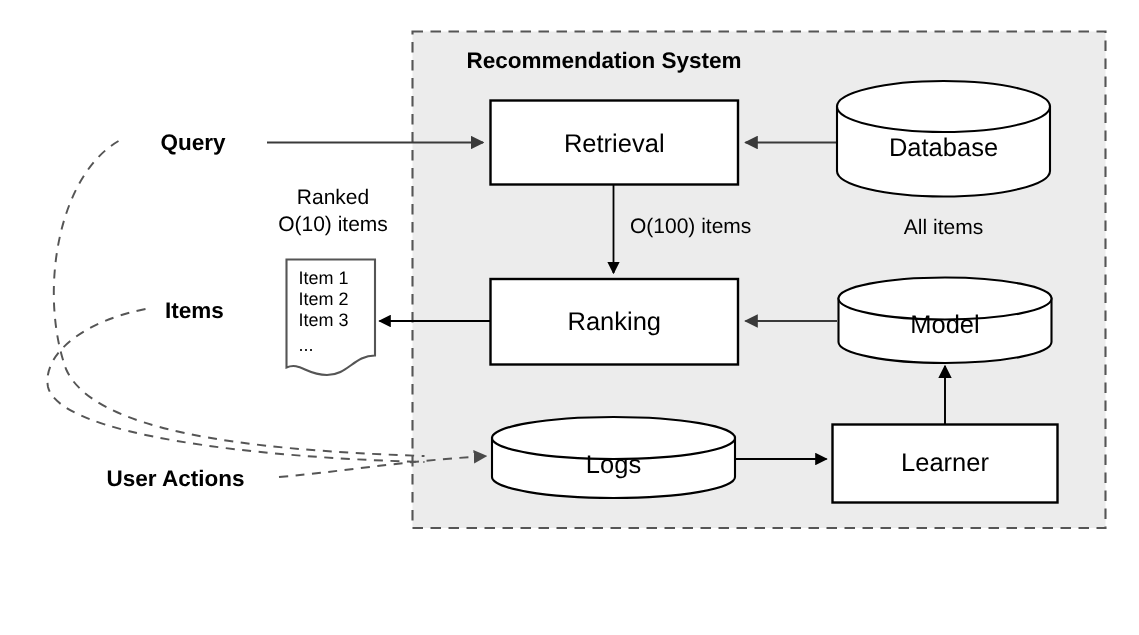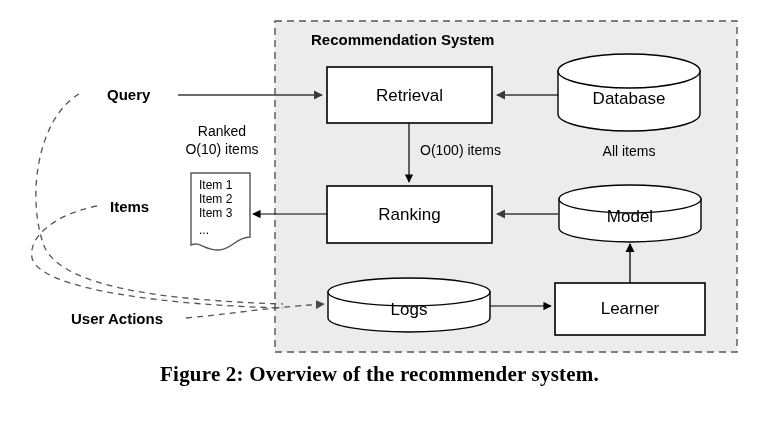--- a/index.html
+++ b/index.html
@@ -146,15 +146,14 @@
     <text class="io-label" x="107" y="100">Query</text>
     <text class="io-label" x="110" y="212">Items</text>
     <text class="io-label" x="71" y="324">User Actions</text>
 
     <text class="annot-label" x="222" y="136" text-anchor="middle">Ranked</text>
     <text class="annot-label" x="222" y="154" text-anchor="middle">O(10) items</text>
     <text class="annot-label" x="420" y="155">O(100) items</text>
 
   </svg>
 
-  <div class="caption">Figure 2:  Overview of the recommender system.</div>
 
 </div>
 
 </body></html>

